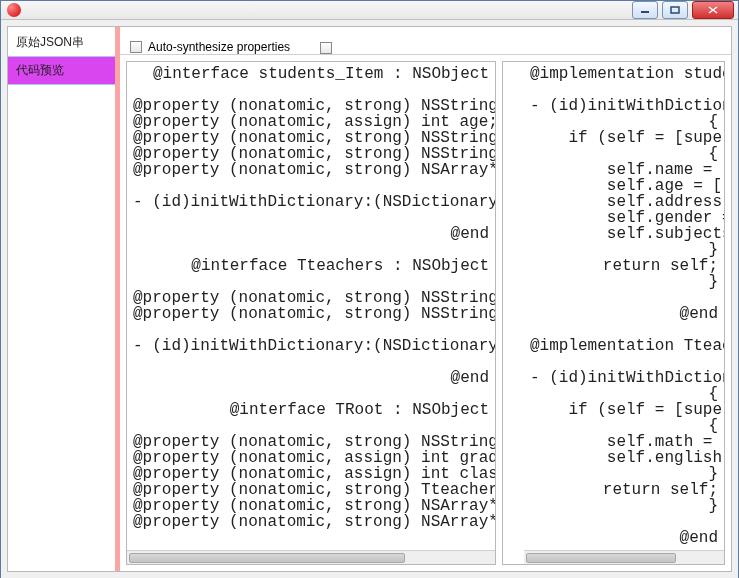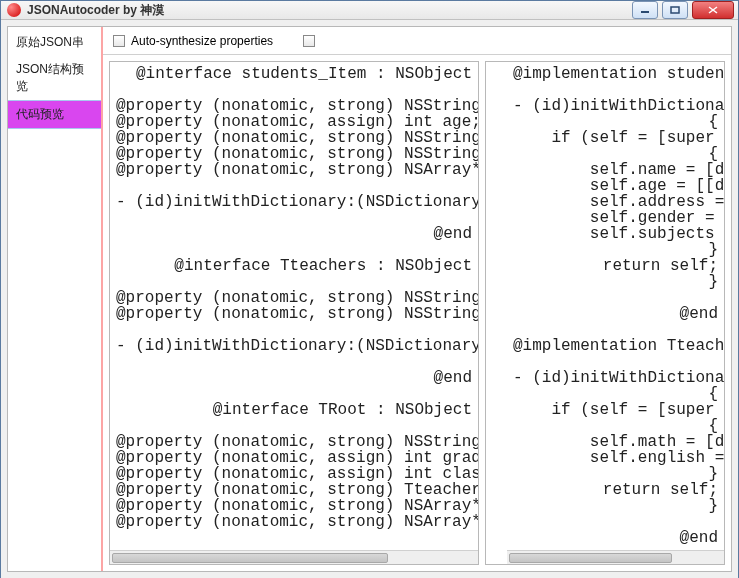--- a/index.html
+++ b/index.html
@@ -61,22 +61,22 @@
     flex-direction: column;
   }
   .content-inner {
     flex: 1;
     border: 1px solid #b8b8b8;
     background: #fff;
     display: flex;
     min-height: 0;
   }
   .sidebar {
-    width: 95px;
-    border-right: 2px solid #fca5a5;
+    width: 112px;
+    border-right: 5px solid #fca5a5;
     padding-top: 2px;
   }
   .sidebar-item {
     padding: 5px 8px;
     cursor: pointer;
     color: #222;
   }
   .sidebar-item.selected {
     background: #d946ef;
     border-top: 1px solid #a8c8ef;
@@ -85,22 +85,22 @@
   .main {
     flex: 1;
     display: flex;
     flex-direction: column;
     min-width: 0;
   }
   .options {
     height: 28px;
     border-bottom: 1px solid #d0d0d0;
     display: flex;
-    align-items: center;
-    padding: 8px 10px;
+    align-items: flex-end;
+    padding: 0 10px;
     gap: 30px;
   }
   .chk {
     display: flex;
     align-items: center;
     gap: 6px;
     cursor: pointer;
   }
   .chk-box {
     width: 12px; height: 12px;
@@ -167,21 +167,20 @@
     gap: 10px;
     padding: 0 14px;
   }
 </style>
 </head>
 <body>
 
 <div class="window">
   <div class="titlebar">
     <div class="app-icon"></div>
-    <div class="title">JSONAutocoder by 神漠</div>
     <div class="spacer"></div>
     <div class="winbtn min">
       <svg width="10" height="8">
           <line x1="1" y1="6" x2="9" y2="6" stroke="#2b4a70" stroke-width="2"></line>
         </svg>
     </div>
     <div class="winbtn max">
       <svg width="10" height="8">
           <rect x="1" y="1" width="8" height="6" fill="none" stroke="#2b4a70" stroke-width="1.5"></rect>
         </svg>
@@ -192,21 +191,20 @@
           <line x1="9" y1="1" x2="1" y2="7" stroke="#fff" stroke-width="1.5"></line>
         </svg>
     </div>
   </div>
 
   <div class="content-outer">
     <div class="content-inner">
 
       <div class="sidebar">
         <div class="sidebar-item">原始JSON串</div>
-        <div class="sidebar-item">JSON结构预览</div>
         <div class="sidebar-item selected">代码预览</div>
       </div>
 
       <div class="main">
         <div class="options">
           <div class="chk">
             <div class="chk-box"></div>
             <span>Auto-synthesize properties</span>
           </div>
           <div class="chk">

